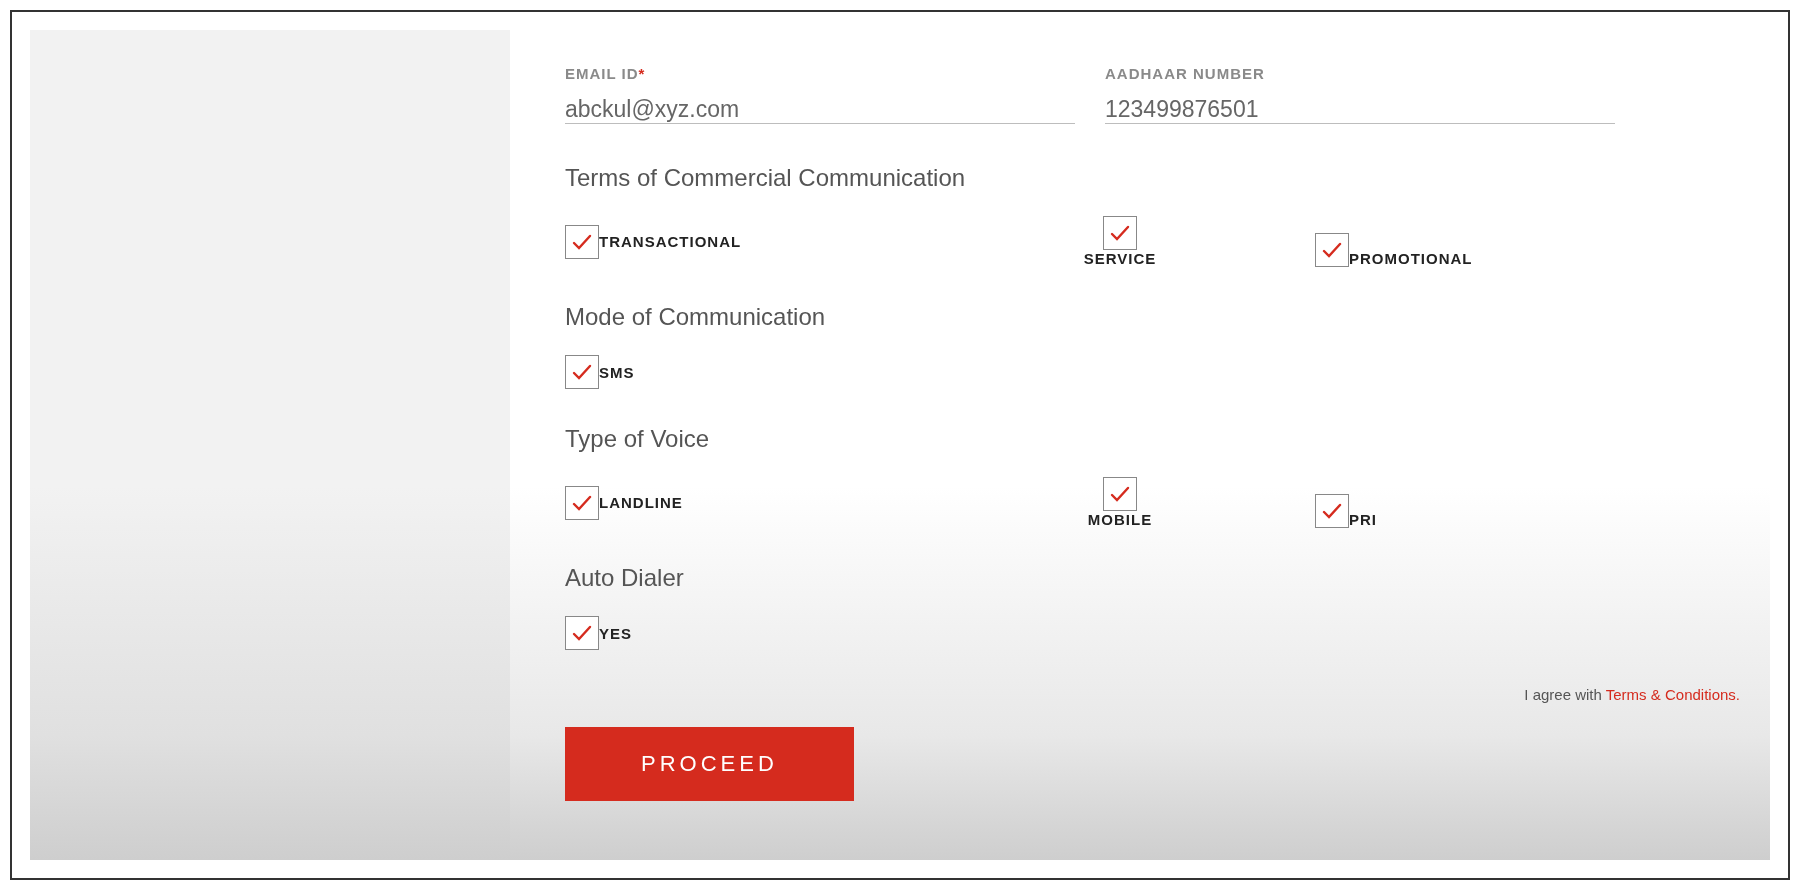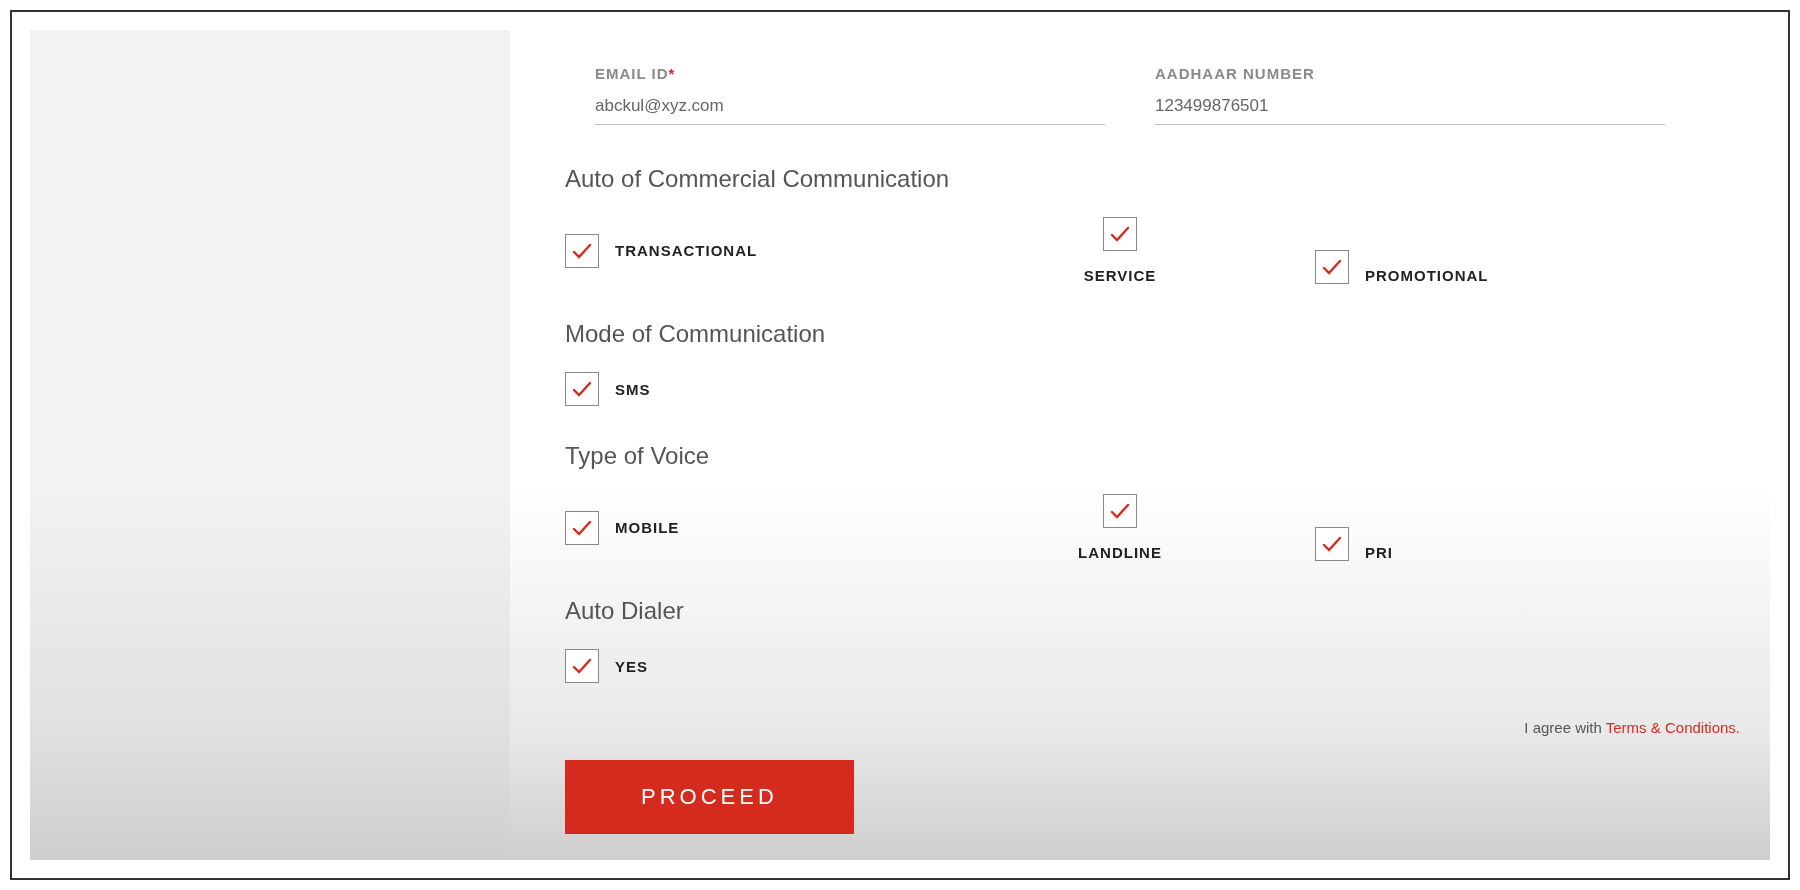--- a/index.html
+++ b/index.html
@@ -33,23 +33,21 @@
     height: 100%;
     background: linear-gradient(to bottom, #f2f2f2 0%, #f2f2f2 55%, #e0e0e0 85%, #cecece 100%);
     flex-shrink: 0;
   }
   .main {
     flex: 1;
     padding: 35px 30px 20px 55px;
   }
   .field-row {
     display: flex;
-    gap: 20px;
     margin-bottom: 40px;
-    margin-left: 30px;
   }
   .field {
     flex: 1;
     max-width: 510px;
   }
   .field + .field {
     margin-left: 30px;
   }
   .field-label {
     font-size: 15px;
@@ -58,23 +56,22 @@
     color: #8a8a8a;
     text-transform: uppercase;
     margin-bottom: 14px;
     display: block;
   }
   .required-star {
     color: #d52b1e;
     font-weight: 700;
   }
   .field-value {
-    font-size: 17px;
+    font-size: 23px;
     color: #666;
-    padding-bottom: 8px;
     border-bottom: 1px solid #bdbdbd;
     width: 100%;
     display: block;
   }
   .section-heading {
     font-size: 24px;
     font-weight: 400;
     color: #555;
     margin-bottom: 24px;
     margin-top: 6px;
@@ -82,21 +79,20 @@
   .checkbox-row {
     display: flex;
     margin-bottom: 36px;
   }
   .checkbox-row .checkbox-item:nth-child(1) { width: 360px; }
   .checkbox-row .checkbox-item:nth-child(2) { width: 390px; flex-direction: column; }
   .checkbox-row .checkbox-item:nth-child(3) { flex: 1; align-items: flex-end; }
   .checkbox-item {
     display: flex;
     align-items: center;
-    gap: 16px;
   }
   .checkbox-box {
     width: 34px;
     height: 34px;
     border: 1px solid #888;
     background: #fff;
     display: inline-flex;
     align-items: center;
     justify-content: center;
     cursor: pointer;
@@ -157,21 +153,21 @@
           </label>
           <span class="field-value">abckul@xyz.com</span>
         </div>
         <div class="field">
           <label class="field-label">AADHAAR NUMBER</label>
           <span class="field-value">123499876501</span>
         </div>
       </div>
 
       
-      <h3 class="section-heading">Auto of Commercial Communication</h3>
+      <h3 class="section-heading">Terms of Commercial Communication</h3>
       <div class="checkbox-row">
         <div class="checkbox-item">
           <span class="checkbox-box">
             <svg viewBox="0 0 24 24">
                 <path d="M4 13 L9 18 L20 6"></path>
               </svg>
           </span>
           <span class="checkbox-label">TRANSACTIONAL</span>
         </div>
         <div class="checkbox-item">
@@ -207,29 +203,29 @@
 
       
       <h3 class="section-heading">Type of Voice</h3>
       <div class="checkbox-row">
         <div class="checkbox-item">
           <span class="checkbox-box">
             <svg viewBox="0 0 24 24">
                 <path d="M4 13 L9 18 L20 6"></path>
               </svg>
           </span>
+          <span class="checkbox-label">LANDLINE</span>
+        </div>
+        <div class="checkbox-item">
+          <span class="checkbox-box">
+            <svg viewBox="0 0 24 24">
+                <path d="M4 13 L9 18 L20 6"></path>
+              </svg>
+          </span>
           <span class="checkbox-label">MOBILE</span>
-        </div>
-        <div class="checkbox-item">
-          <span class="checkbox-box">
-            <svg viewBox="0 0 24 24">
-                <path d="M4 13 L9 18 L20 6"></path>
-              </svg>
-          </span>
-          <span class="checkbox-label">LANDLINE</span>
         </div>
         <div class="checkbox-item">
           <span class="checkbox-box">
             <svg viewBox="0 0 24 24">
                 <path d="M4 13 L9 18 L20 6"></path>
               </svg>
           </span>
           <span class="checkbox-label">PRI</span>
         </div>
       </div>

